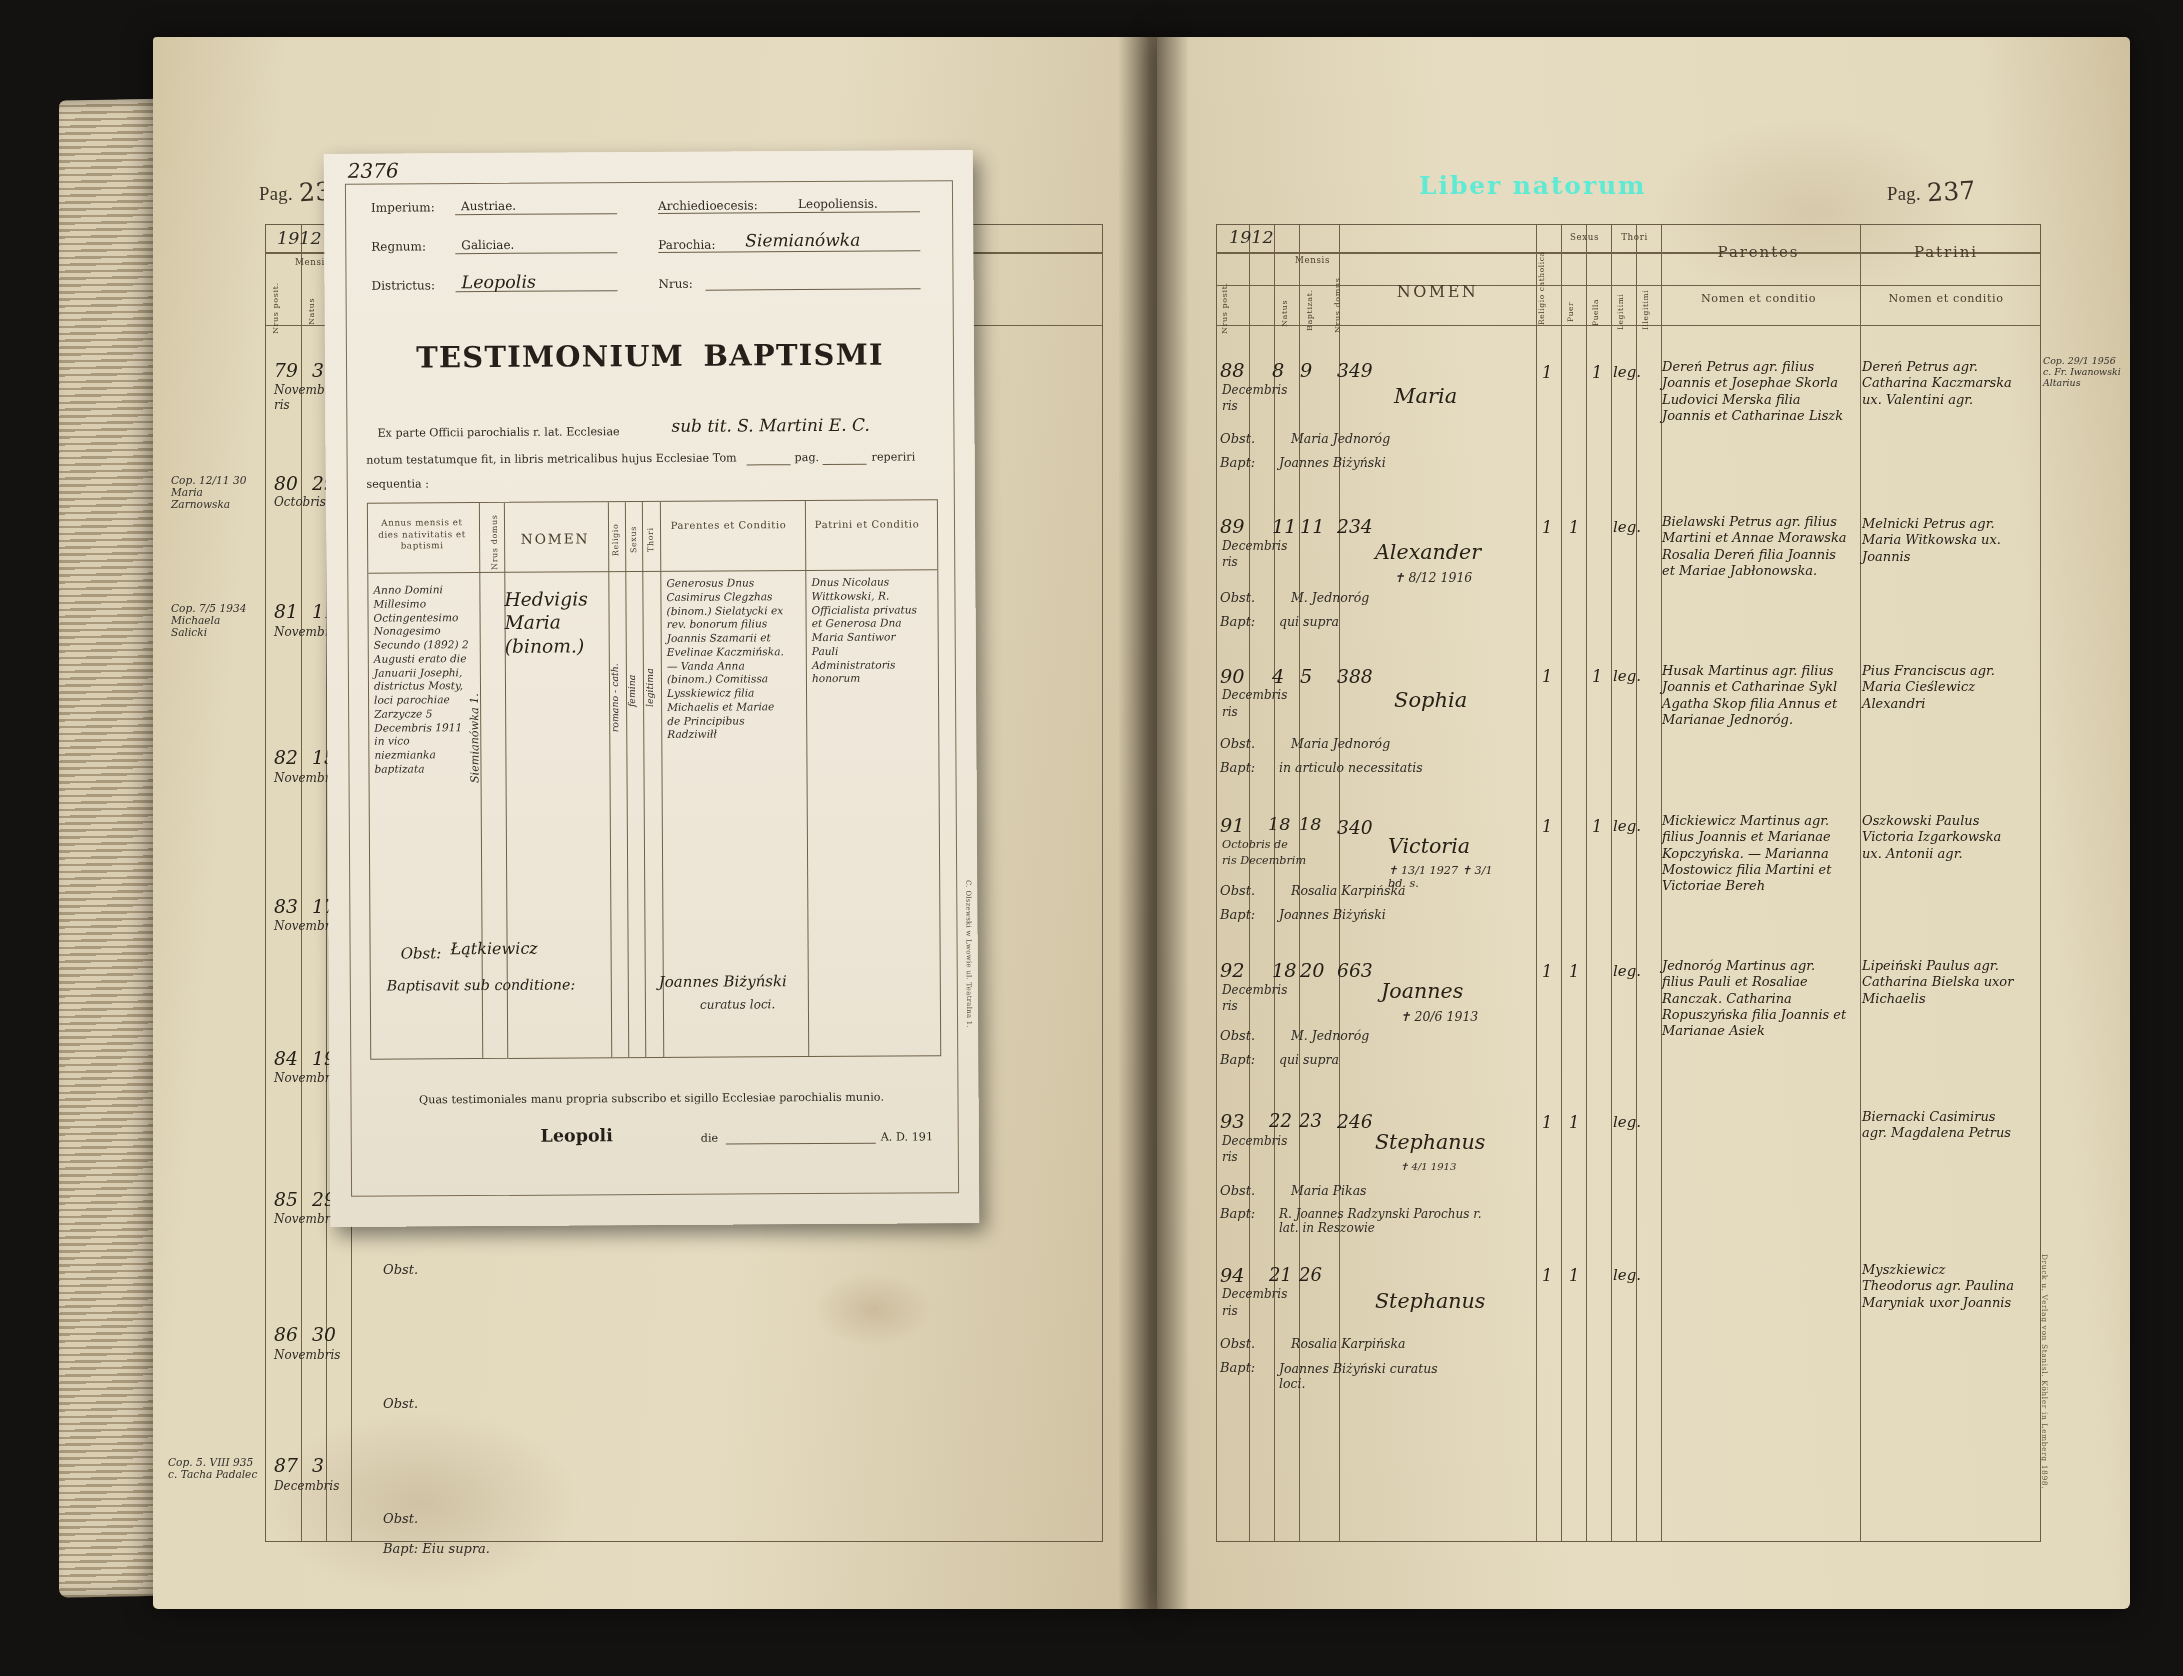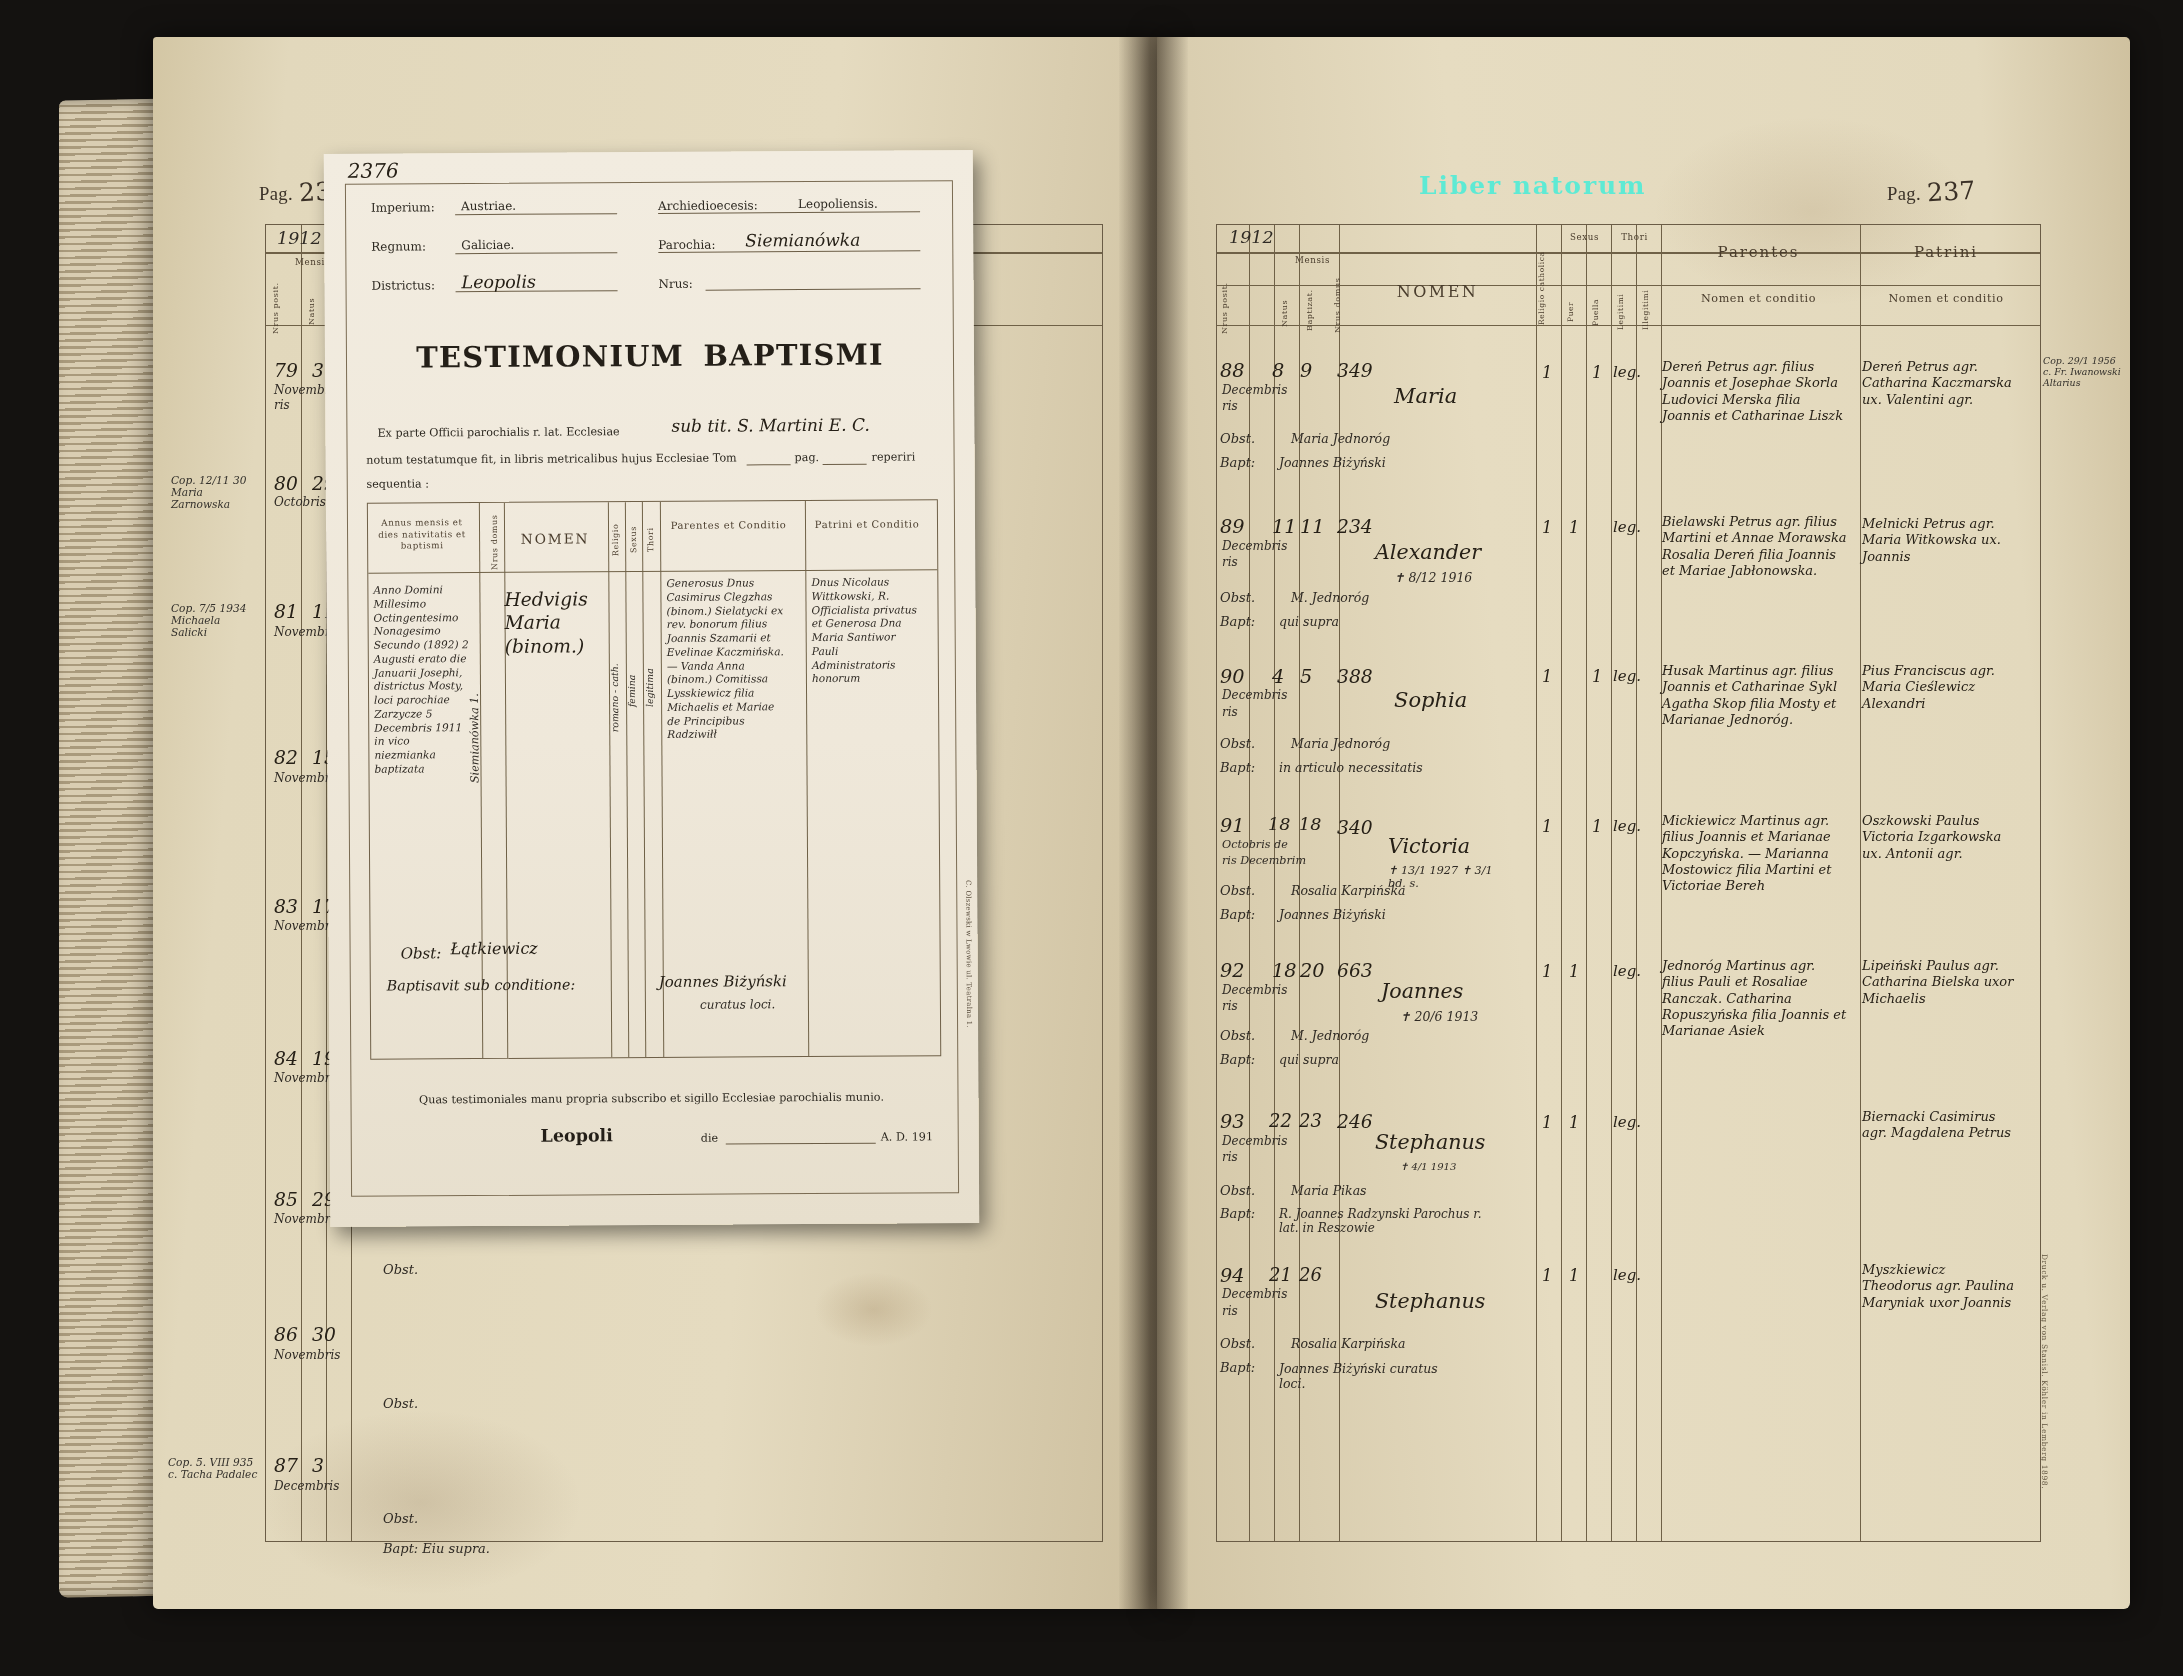--- a/index.html
+++ b/index.html
@@ -335,21 +335,21 @@
   <div class="hw b" style="left:1161px;top:629px;font-size:19.3px;">90</div>
   <div class="hw b" style="left:1213px;top:629px;font-size:19.3px;">4</div>
   <div class="hw b" style="left:1241px;top:629px;font-size:19.3px;">5</div>
   <div class="hw b" style="left:1278px;top:630px;font-size:18.7px;">388</div>
   <div class="hw" style="left:1163px;top:652px;font-size:12px;">Decembris</div>
   <div class="hw" style="left:1163px;top:669px;font-size:12px;">ris</div>
   <div class="hw b" style="left:1335px;top:652px;font-size:21px;">Sophia</div>
   <div class="hw b" style="left:1483px;top:631px;font-size:16px;">1</div>
   <div class="hw b" style="left:1533px;top:631px;font-size:16px;">1</div>
   <div class="hw b" style="left:1554px;top:631px;font-size:15px;">leg.</div>
-  <div class="hw b" style="left:1603px;top:626px;width:187px;font-size:13px;line-height:1.25;">Husak Martinus agr. filius Joannis et Catharinae Sykl Agatha Skop filia Mosty et Marianae Jednoróg.</div>
+  <div class="hw b" style="left:1603px;top:626px;width:187px;font-size:13px;line-height:1.25;">Husak Martinus agr. filius Joannis et Catharinae Sykl Agatha Skop filia Annus et Marianae Jednoróg.</div>
   <div class="hw b" style="left:1803px;top:626px;width:156px;font-size:13px;line-height:1.25;">Pius Franciscus agr. Maria Cieślewicz Alexandri</div>
   <div class="hw" style="left:1161px;top:700px;font-size:13px;">Obst.</div>
   <div class="hw" style="left:1232px;top:700px;font-size:12.5px;">Maria Jednoróg</div>
   <div class="hw" style="left:1161px;top:724px;font-size:13px;">Bapt:</div>
   <div class="hw" style="left:1220px;top:724px;font-size:12.5px;">in articulo necessitatis</div>
 
   <div class="hw b" style="left:1161px;top:778px;font-size:19.3px;">91</div>
   <div class="hw b" style="left:1209px;top:778px;font-size:17.5px;">18</div>
   <div class="hw b" style="left:1240px;top:778px;font-size:17.5px;">18</div>
   <div class="hw b" style="left:1278px;top:781px;font-size:18.7px;">340</div>

